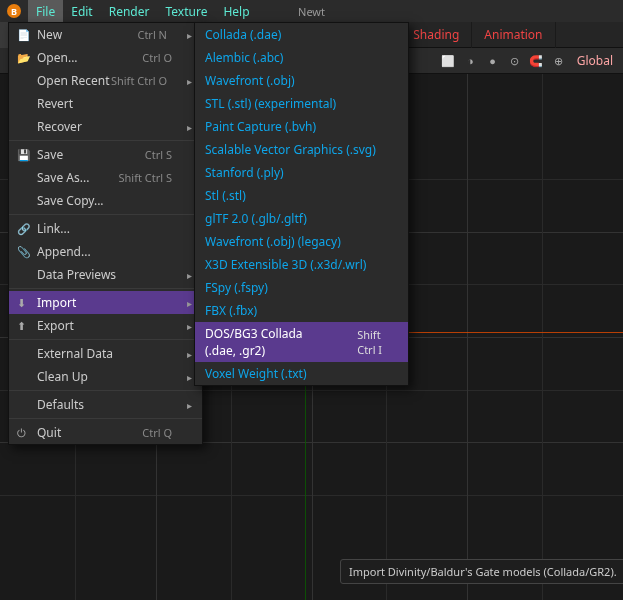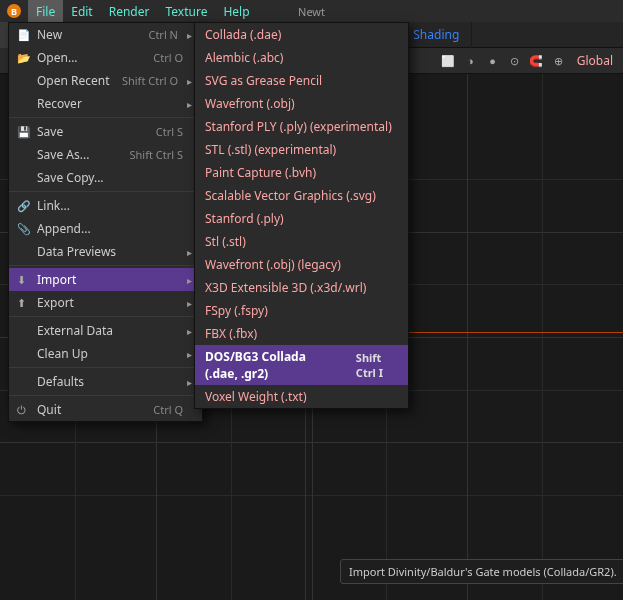--- a/index.html
+++ b/index.html
@@ -60,21 +60,21 @@
     #workspace-tabs {
       background: #252525;
       height: 26px;
       display: flex;
       align-items: center;
       border-bottom: 1px solid #111;
     }
     .workspace-tab {
       padding: 4px 12px;
       font-size: 12px;
-      color: #3b82f6;
+      color: #ef4444;
       cursor: pointer;
       height: 26px;
       display: flex;
       align-items: center;
       border-right: 1px solid #1a1a1a;
     }
     .workspace-tab.active {
       background: #3a3a3a;
       color: #fff;
     }
@@ -208,21 +208,21 @@
     }
     .file-menu-item.has-sub::after {
       content: '▸';
       font-size: 10px;
       color: #999;
     }
     .file-menu-item .shortcut {
       color: #888;
       font-size: 11px;
       margin-left: auto;
-      margin-right: 9px;
+      margin-right: 20px;
     }
     .file-menu-item .icon {
       position: absolute;
       left: 8px;
       font-size: 11px;
       color: #aaa;
     }
     .file-menu-separator {
       height: 1px;
       background: #3a3a3a;
@@ -240,21 +240,21 @@
       left: 194px;
       width: 215px;
       background: #2b2b2b;
       border: 1px solid #111;
       box-shadow: 4px 4px 10px rgba(0,0,0,0.6);
       z-index: 201;
     }
     .import-menu-item {
       padding: 3px 10px;
       cursor: pointer;
-      color: #fca5a5;
+      color: #0ea5e9;
       font-size: 12px;
       min-height: 21px;
       display: flex;
       align-items: center;
     }
     .import-menu-item.highlighted {
       background: #5a3a8e;
       color: #fff;
     }
 
@@ -291,20 +291,21 @@
   <div class="menu-bar-title">Newt</div>
 </div>
 
 <div id="workspace-tabs">
   <div class="workspace-tab active">Layout</div>
   <div class="workspace-tab">Modeling</div>
   <div class="workspace-tab">Sculpting</div>
   <div class="workspace-tab">UV Editing</div>
   <div class="workspace-tab">Texture Paint</div>
   <div class="workspace-tab">Shading</div>
+  <div class="workspace-tab">Animation</div>
 </div>
 
 <div id="toolbar-row">
   <div class="toolbar-item">View</div>
   <div class="toolbar-item">Select</div>
   <div class="toolbar-item">Add</div>
   <div class="toolbar-item">Object</div>
   <span style="margin-left:8px; color:#aaa;">Drag:</span>
   <div class="select-box">
     <span>Select Box</span>
@@ -364,20 +365,23 @@
   </div>
   <div class="file-menu-item">
     <span class="icon">📂</span>
     <span>Open...</span>
     <span class="shortcut">Ctrl O</span>
   </div>
   <div class="file-menu-item has-sub">
     <span>Open Recent</span>
     <span class="shortcut">Shift Ctrl O</span>
   </div>
+  <div class="file-menu-item">
+    <span>Revert</span>
+  </div>
   <div class="file-menu-item has-sub">
     <span>Recover</span>
   </div>
   <div class="file-menu-separator"></div>
   <div class="file-menu-item">
     <span class="icon">💾</span>
     <span>Save</span>
     <span class="shortcut">Ctrl S</span>
   </div>
   <div class="file-menu-item">
@@ -428,56 +432,53 @@
 </div>
 
 <div id="import-menu">
   <div class="import-menu-item">
     <span>Collada (.dae)</span>
   </div>
   <div class="import-menu-item">
     <span>Alembic (.abc)</span>
   </div>
   <div class="import-menu-item">
-    <span>SVG as Grease Pencil</span>
-  </div>
-  <div class="import-menu-item">
     <span>Wavefront (.obj)</span>
   </div>
   <div class="import-menu-item">
-    <span>Stanford PLY (.ply) (experimental)</span>
-  </div>
-  <div class="import-menu-item">
     <span>STL (.stl) (experimental)</span>
   </div>
   <div class="import-menu-item">
     <span>Paint Capture (.bvh)</span>
   </div>
   <div class="import-menu-item">
     <span>Scalable Vector Graphics (.svg)</span>
   </div>
   <div class="import-menu-item">
     <span>Stanford (.ply)</span>
   </div>
   <div class="import-menu-item">
     <span>Stl (.stl)</span>
   </div>
   <div class="import-menu-item">
+    <span>glTF 2.0 (.glb/.gltf)</span>
+  </div>
+  <div class="import-menu-item">
     <span>Wavefront (.obj) (legacy)</span>
   </div>
   <div class="import-menu-item">
     <span>X3D Extensible 3D (.x3d/.wrl)</span>
   </div>
   <div class="import-menu-item">
     <span>FSpy (.fspy)</span>
   </div>
   <div class="import-menu-item">
     <span>FBX (.fbx)</span>
   </div>
-  <div class="import-menu-item highlighted" style="background:#5a3a8e; color:#fff; justify-content: space-between; font-weight: bold;">
+  <div class="import-menu-item highlighted" style="background:#5a3a8e; color:#fff; justify-content: space-between;">
     <span>DOS/BG3 Collada (.dae, .gr2)</span>
     <span style="color:#ddd; font-size:11px; margin-left:24px;">Shift Ctrl I</span>
   </div>
   <div class="import-menu-item">
     <span>Voxel Weight (.txt)</span>
   </div>
 </div>
 
 <div id="tooltip">
   <span>Import Divinity/Baldur's Gate models (Collada/GR2).</span>

